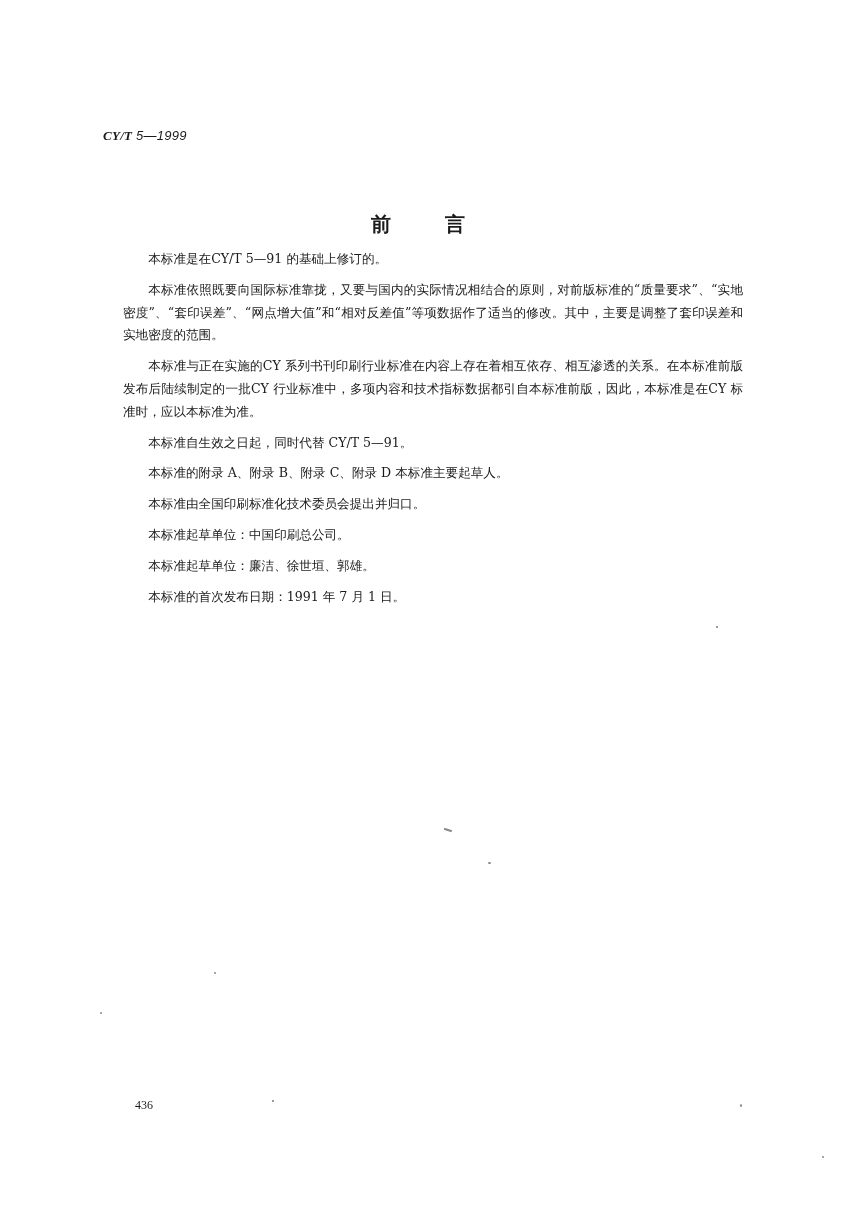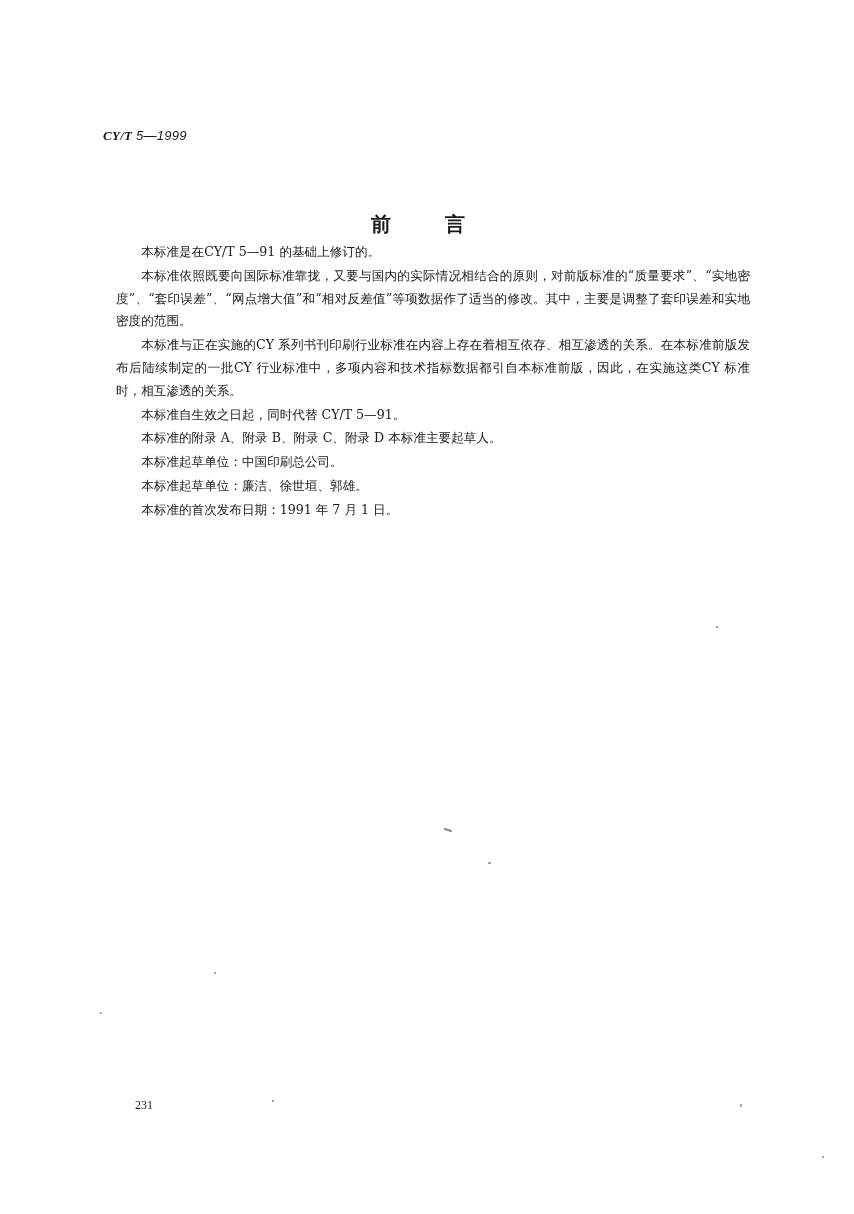--- a/index.html
+++ b/index.html
@@ -18,49 +18,50 @@
     .doc-id .num { font-family: "Liberation Sans", sans-serif; font-weight: normal; }
     .title {
       position: absolute; left: 0; top: 196px; width: 854px;
       text-align: center; font-size: 20px; font-weight: bold;
       letter-spacing: 54px; padding-left: 36px; box-sizing: border-box; margin-top: 15px;
     }
     .body {
       position: absolute; left: 115px; top: 240px; width: 636px;
       font-size: 12.6px; line-height: 22.8px;
     }
-    .para { margin: 1px; text-indent: 2em; text-align: justify; }
+    .para { margin: 8px; text-indent: 2em; text-align: justify; }
     .page-num {
       position: absolute; left: 135px; top: 1098px;
       font-size: 12px; font-family: "Liberation Serif", serif;
     }
     .speck { position: absolute; background: #888; border-radius: 50%; }
   </style>
 </head>
 <body>
 
 <div class="doc-id">
   <span>CY/T</span>
   <span class="num">5—1999</span>
 </div>
 
 <div class="title">前言</div>
 
 <div class="body">
   <p class="para">本标准是在CY/T 5—91 的基础上修订的。</p>
   <p class="para">本标准依照既要向国际标准靠拢，又要与国内的实际情况相结合的原则，对前版标准的“质量要求”、“实地密度”、“套印误差”、“网点增大值”和“相对反差值”等项数据作了适当的修改。其中，主要是调整了套印误差和实地密度的范围。</p>
-  <p class="para">本标准与正在实施的CY 系列书刊印刷行业标准在内容上存在着相互依存、相互渗透的关系。在本标准前版发布后陆续制定的一批CY 行业标准中，多项内容和技术指标数据都引自本标准前版，因此，在实施这类CY 标准时，相互渗透的关系。</p>
+  <p class="para">本标准与正在实施的CY 系列书刊印刷行业标准在内容上存在着相互依存、相互渗透的关系。在本标准前版发布后陆续制定的一批CY 行业标准中，多项内容和技术指标数据都引自本标准前版，因此，本标准是在CY 标准时，应以本标准为准。</p>
   <p class="para">本标准自生效之日起，同时代替 CY/T 5—91。</p>
   <p class="para">本标准的附录 A、附录 B、附录 C、附录 D 本标准主要起草人。</p>
+  <p class="para">本标准由全国印刷标准化技术委员会提出并归口。</p>
   <p class="para">本标准起草单位：中国印刷总公司。</p>
   <p class="para">本标准起草单位：廉洁、徐世垣、郭雄。</p>
   <p class="para">本标准的首次发布日期：1991 年 7 月 1 日。</p>
 </div>
 
-<div class="page-num">231</div>
+<div class="page-num">436</div>
 
 <div class="speck" style="left:444px;top:829px;width:8px;height:1.5px;border-radius:0;transform:rotate(18deg);"></div>
 <div class="speck" style="left:488px;top:862px;width:3px;height:1.5px;"></div>
 <div class="speck" style="left:214px;top:972px;width:2px;height:2px;"></div>
 <div class="speck" style="left:100px;top:1012px;width:2px;height:2px;"></div>
 <div class="speck" style="left:716px;top:626px;width:1.5px;height:1.5px;"></div>
 <div class="speck" style="left:740px;top:1104px;width:2px;height:3px;"></div>
 <div class="speck" style="left:272px;top:1100px;width:1.5px;height:1.5px;"></div>
 <div class="speck" style="left:822px;top:1156px;width:2px;height:2px;"></div>
 

